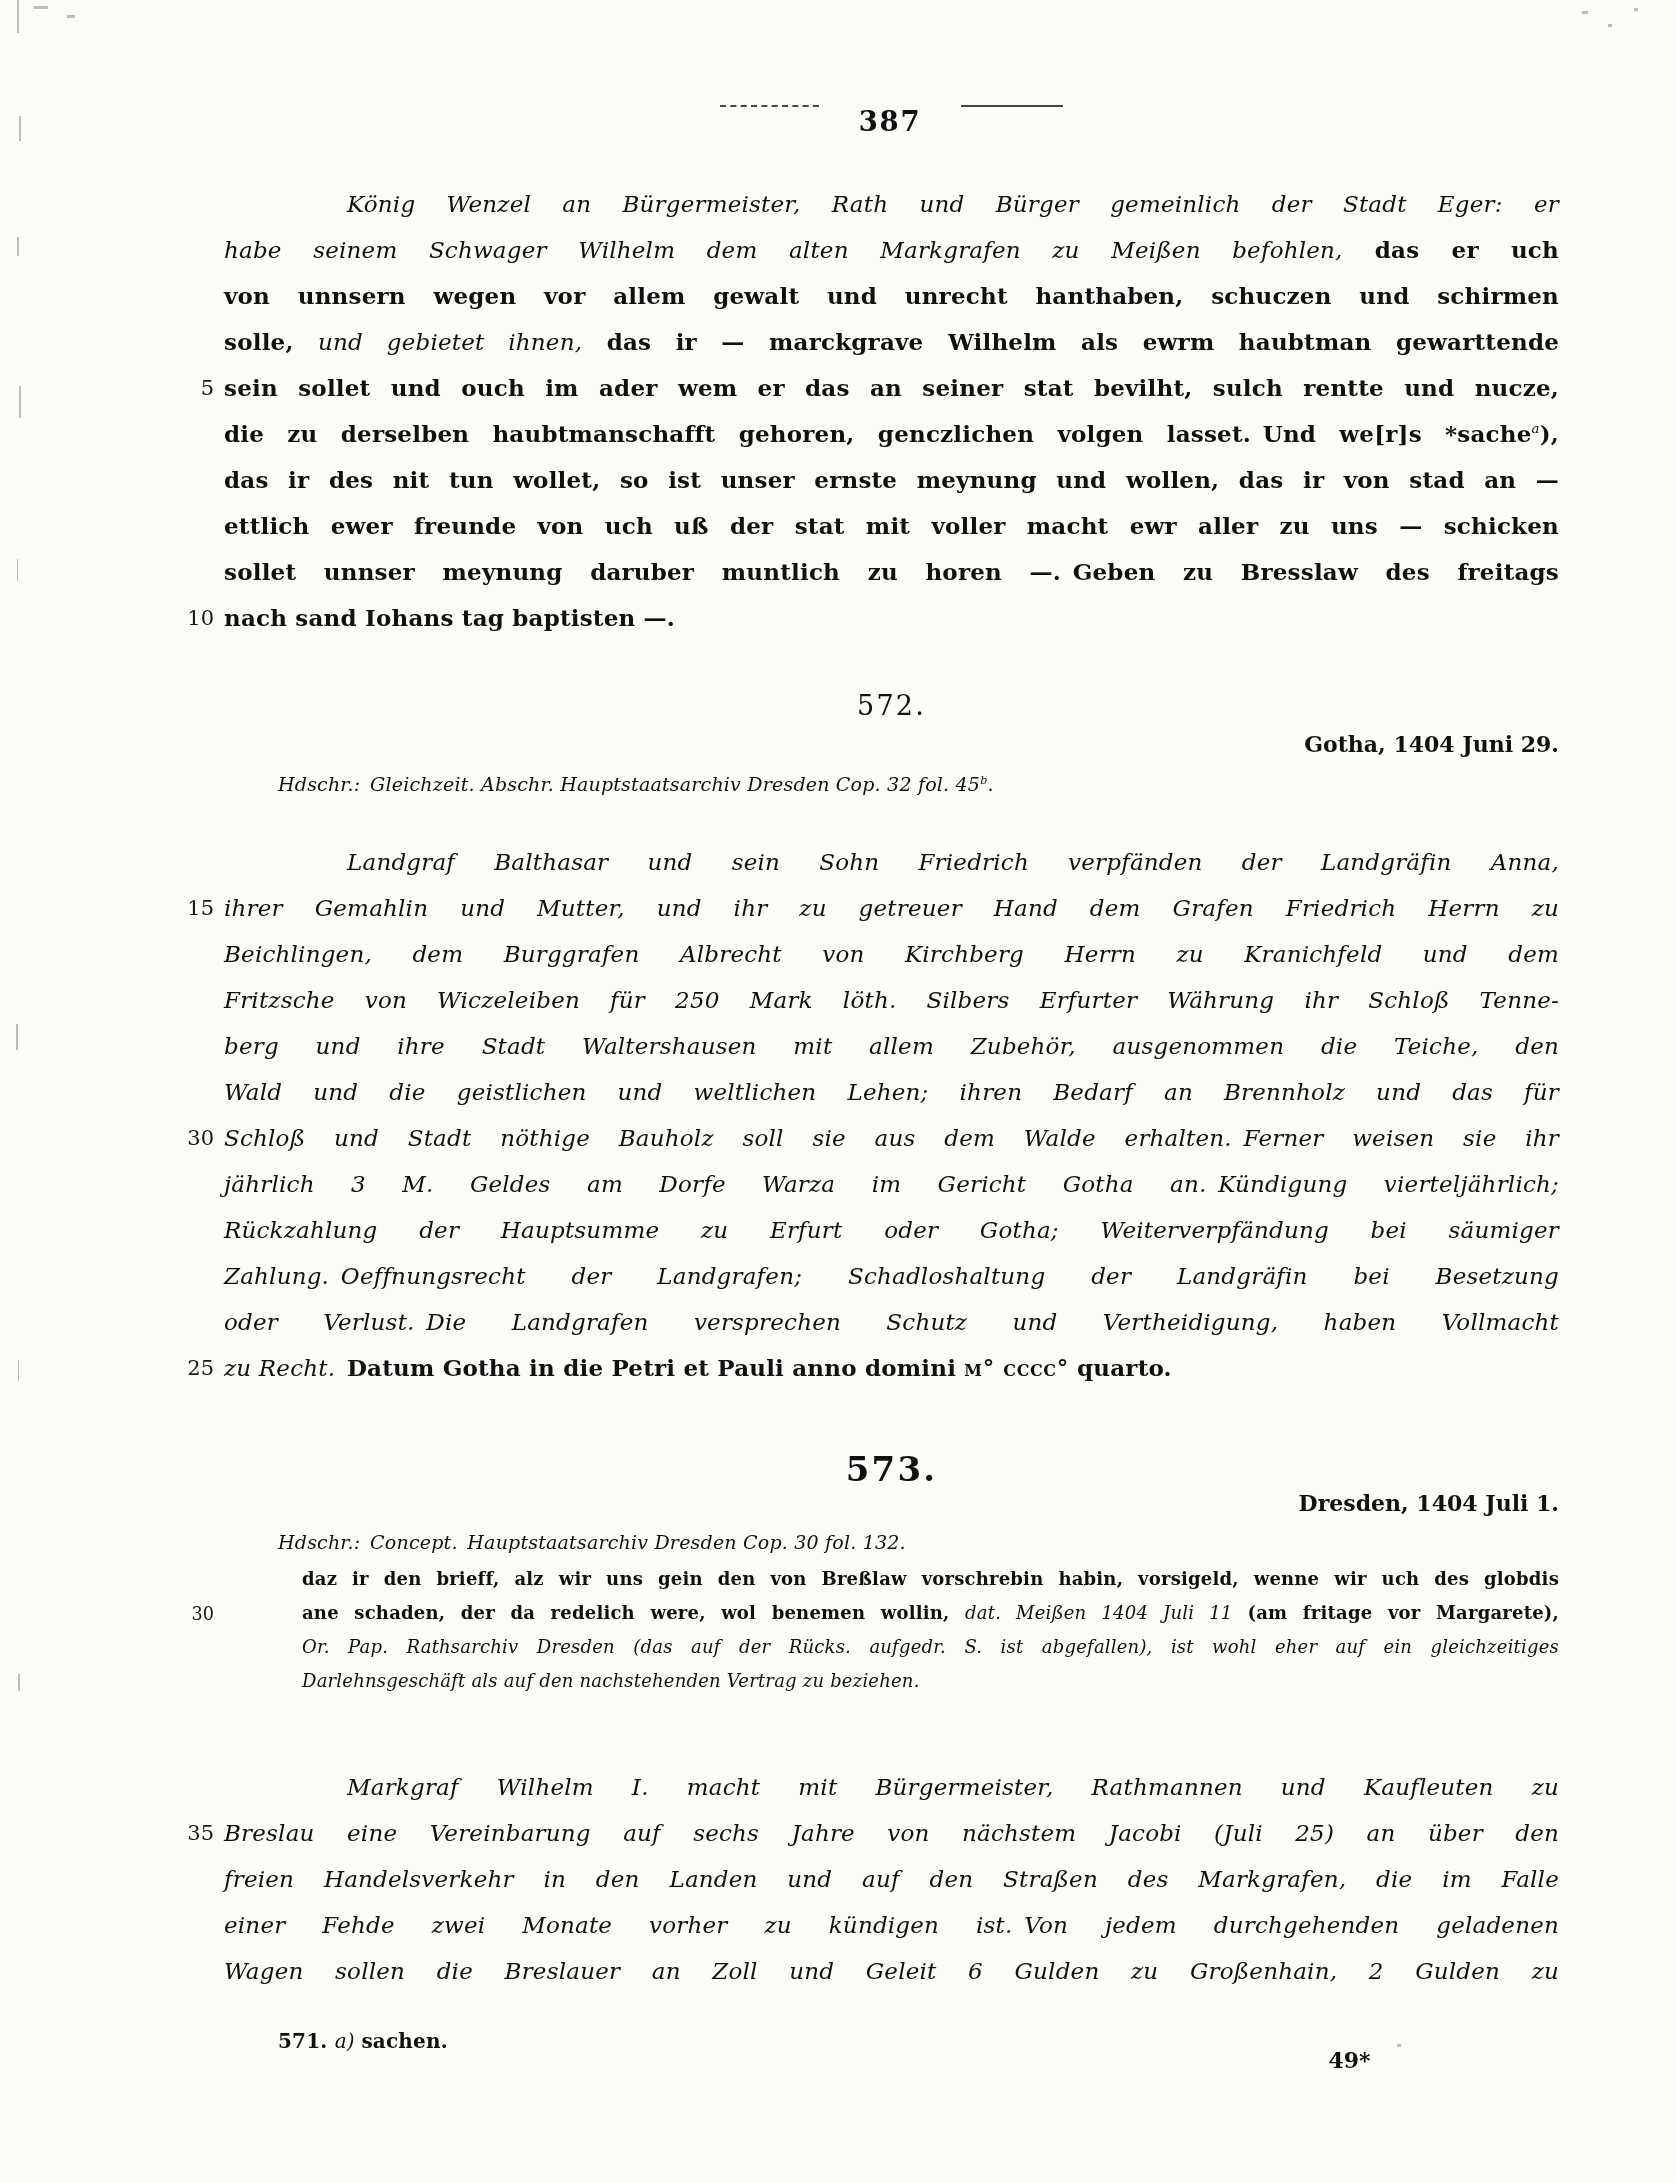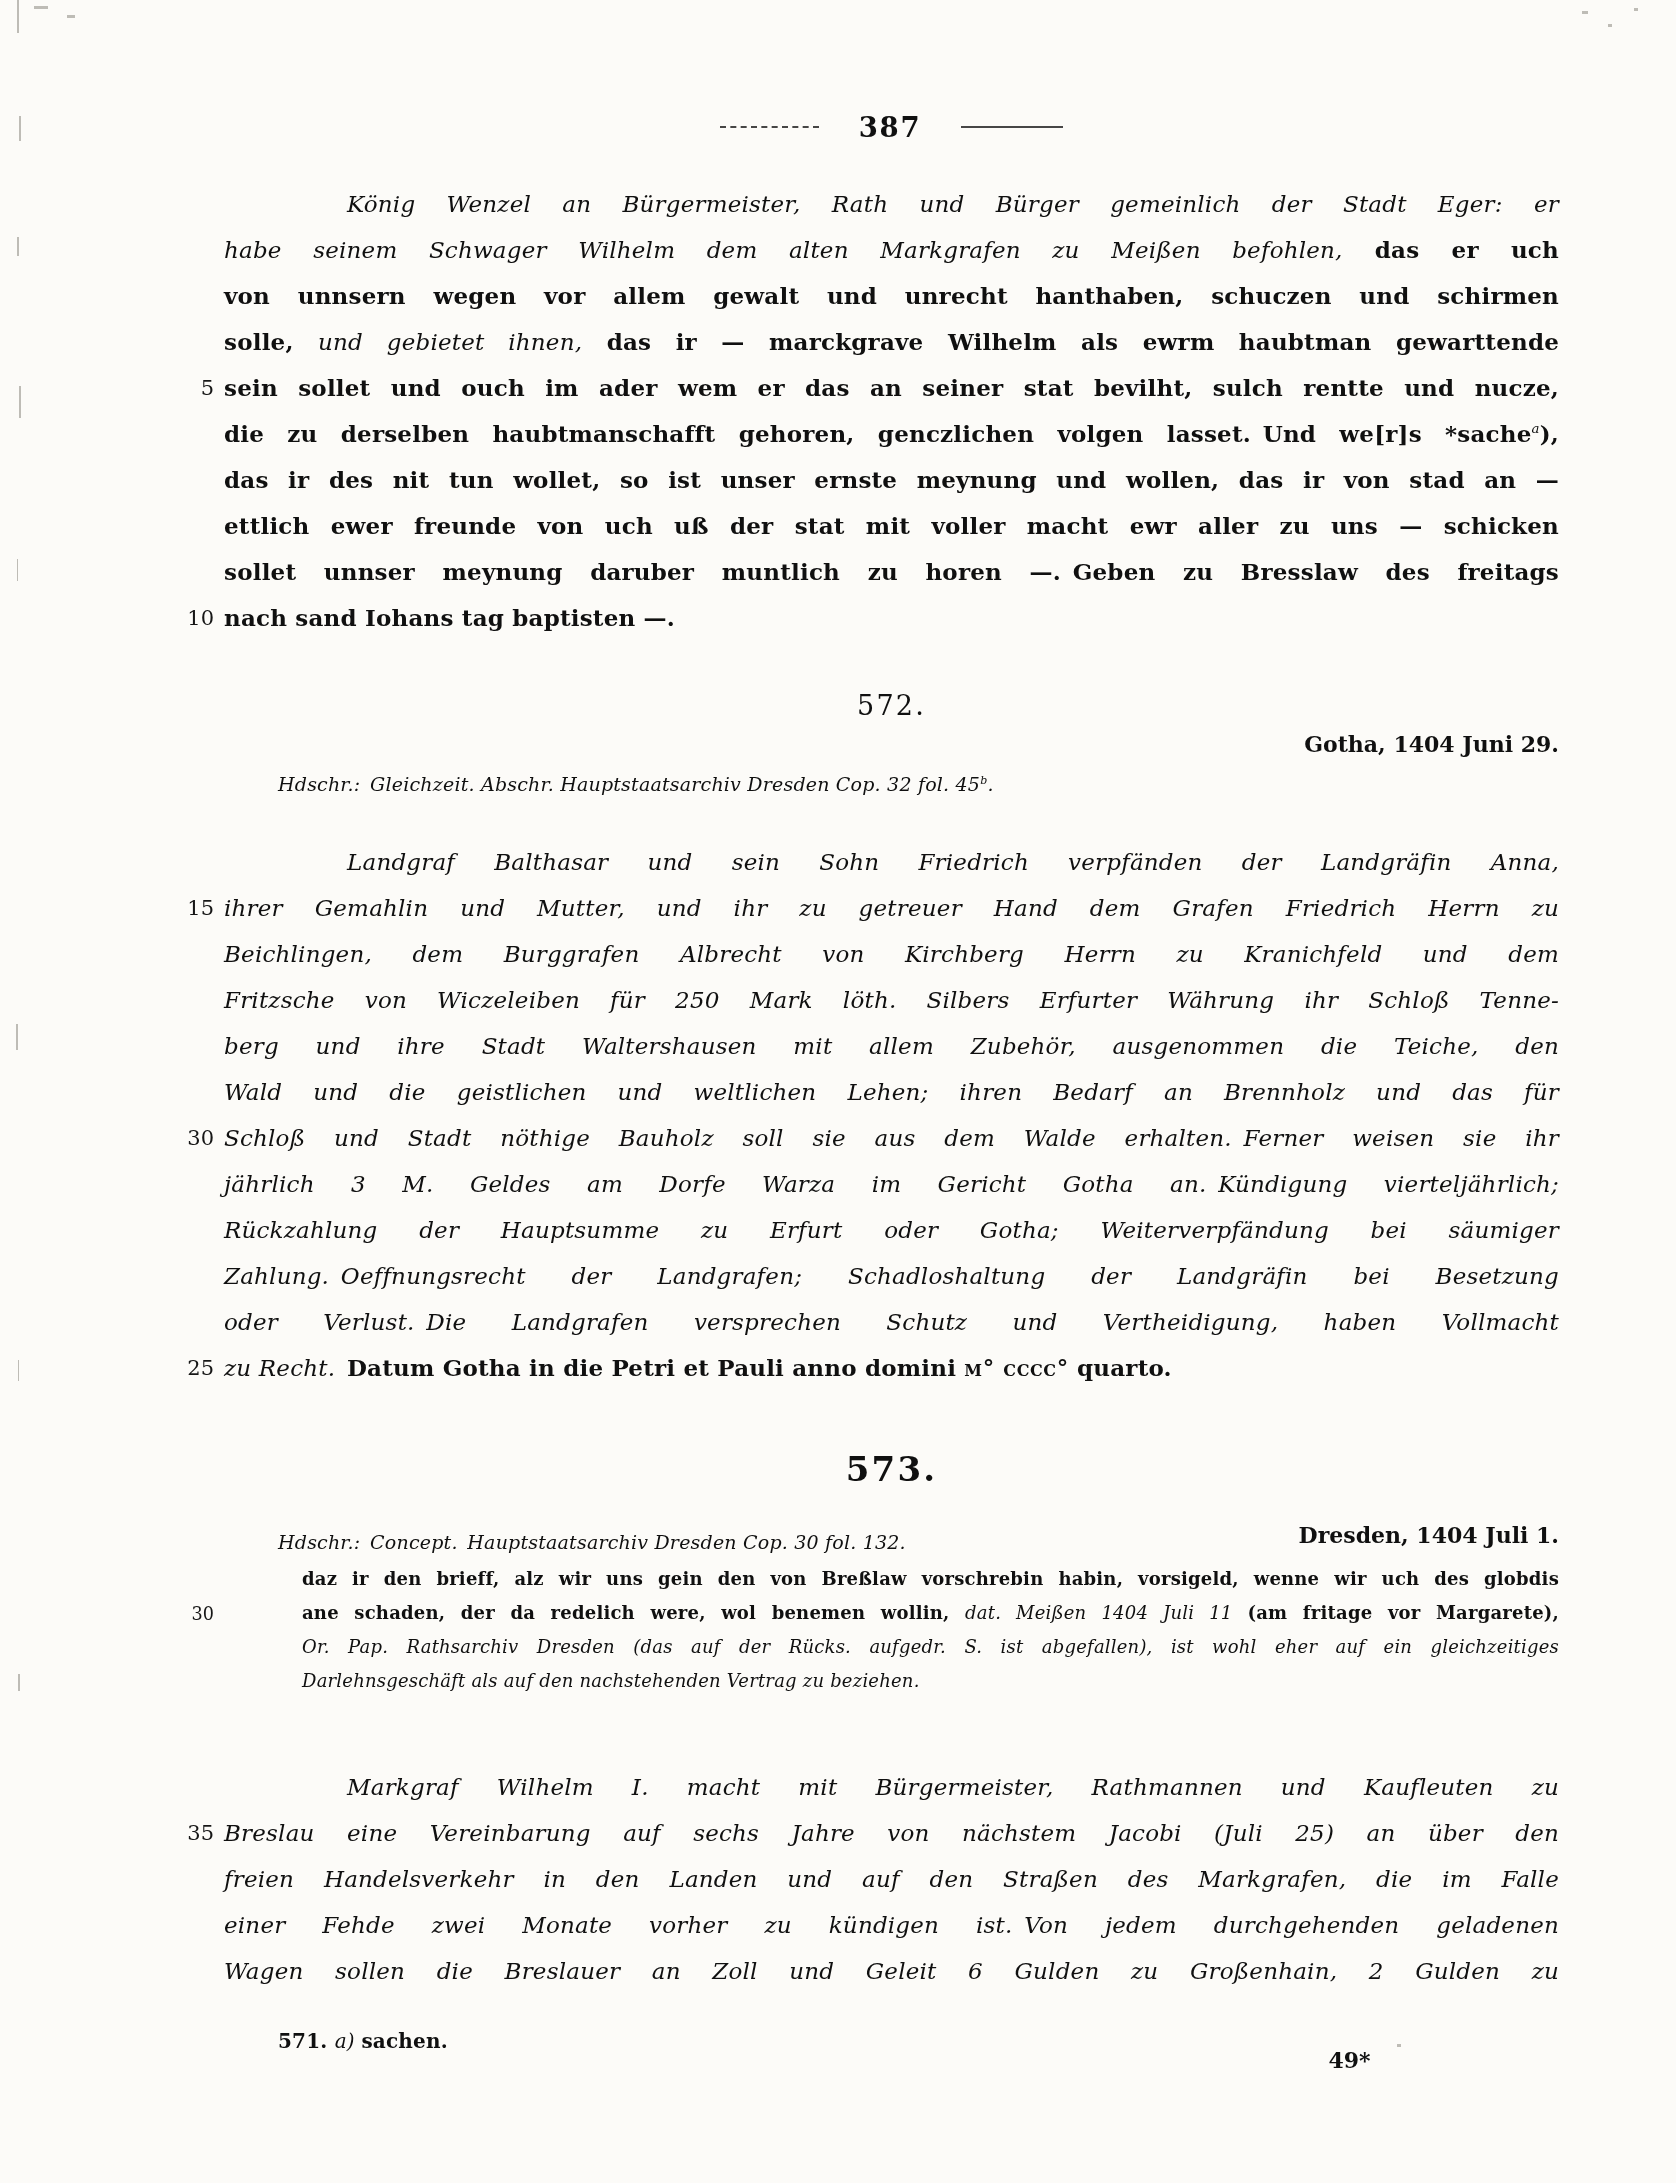--- a/index.html
+++ b/index.html
@@ -28,34 +28,34 @@
   .sc{font-variant:small-caps;letter-spacing:0.6px;}
   sup{font-size:58%;vertical-align:super;line-height:0;}
   .margin-num{
     position:absolute;left:150px;width:64px;
     text-align:right;font-size:21px;color:#161616;
   }
   .margin-num.small{font-size:17.6px;}
   
   #pagehead{
     left:224px;top:105px;width:1335px;height:44px;
-    display:flex;align-items:center;justify-content:center;gap:40px;
+    display:flex;align-items:flex-start;justify-content:center;gap:40px;
   }
   #pagehead .pageno{font-size:27.5px;font-weight:bold;letter-spacing:1.7px;}
   .rule{height:0;border-top:2.2px solid #191919;opacity:.8;}
   .rule.l{width:99px;border-top-style:dashed;}
   .rule.r{width:102px;}
   
   #para571{left:224px;top:181px;width:1335px;font-size:23px;--lh:46px;}
   #doc572-number{left:224px;top:690px;width:1335px;text-align:center;font-size:27px;font-weight:normal;letter-spacing:2.2px;}
   #doc572-date{left:224px;top:731px;width:1335px;text-align:right;font-size:22px;font-weight:bold;}
   #doc572-hdschr{left:278px;top:770px;width:1281px;font-size:19px;--lh:29px;}
   #doc572-body{left:224px;top:839px;width:1335px;font-size:23px;--lh:46px;}
   #doc573-number{left:224px;top:1449px;width:1335px;text-align:center;font-size:34px;font-weight:bold;letter-spacing:2.2px;}
-  #doc573-date{left:224px;top:1490px;width:1335px;text-align:right;font-size:22px;font-weight:bold;margin-top:32px;}
+  #doc573-date{left:224px;top:1490px;width:1335px;text-align:right;font-size:22px;font-weight:bold;}
   #doc573-hdschr{left:278px;top:1528px;width:1281px;font-size:19px;--lh:29px;}
   #doc573-anm{left:278px;top:1562px;width:1281px;font-size:18px;--lh:34px;}
   #doc573-body{left:224px;top:1764px;width:1335px;font-size:23px;--lh:46px;}
   #footnote{left:278px;top:2026px;width:771px;font-size:20px;--lh:31px;}
   #signature{left:1311px;top:2047px;width:77px;text-align:center;font-size:22px;font-weight:bold;}
   
   .art{position:absolute;background:#8a887f;opacity:.55;}
 </style>
 </head>
 <body>

